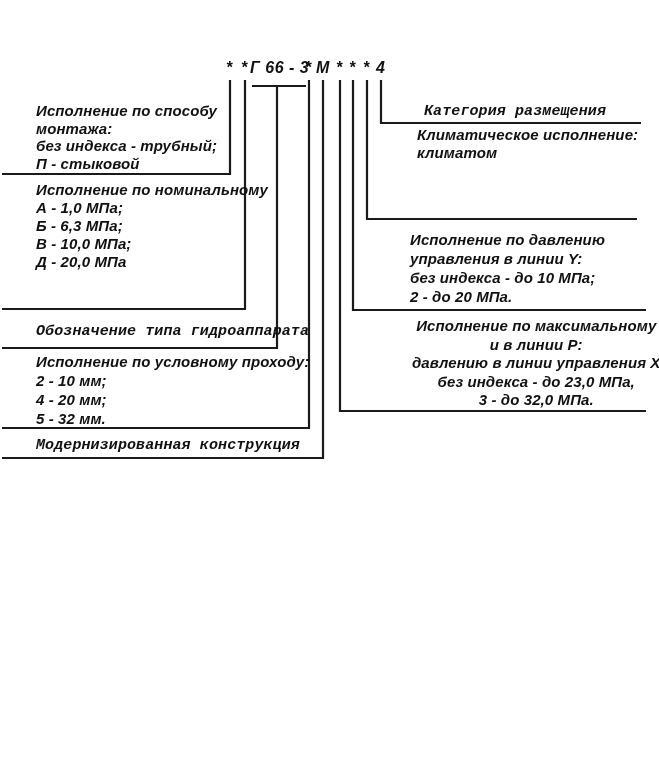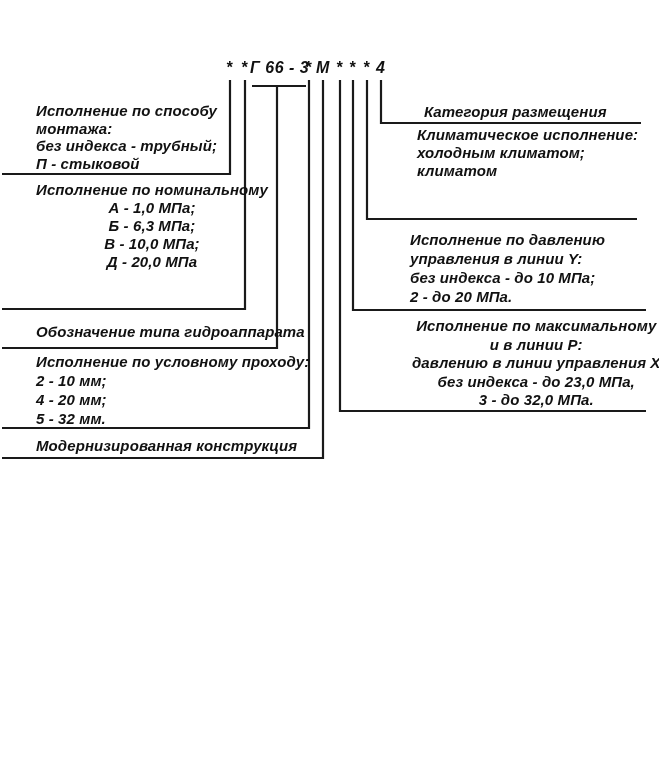--- a/index.html
+++ b/index.html
@@ -38,21 +38,21 @@
   .block .line {
     white-space: nowrap;
     font-size: 15px;
     letter-spacing: 0.1px;
     margin-left: 32px;
   }
   .lh175 .line { line-height: 17.5px; }
   .lh18  .line { line-height: 18px; }
   .lh185 .line { line-height: 18.5px; }
   .lh19  .line { line-height: 19px; }
-  .lh20  .line { line-height: 20px; }
+  .lh20  .line { line-height: 20px; font-family: Liberation Mono, monospace; }
 </style>
 </head>
 <body>
 
 <div class="canvas">
 
   <svg class="lines" viewBox="0 0 659 757" aria-hidden="true">
     <path d="M230 80 V174 H2"></path>
     <path d="M245 80 V309 H2"></path>
     <path d="M252 86 H306"></path>
@@ -77,21 +77,21 @@
     <span class="ch" style="left:376px">4</span>
   </div>
 
   <div class="block lh175" style="left:4px; top:102px;">
     <div class="line">Исполнение по способу</div>
     <div class="line">монтажа:</div>
     <div class="line">без индекса - трубный;</div>
     <div class="line">П - стыковой</div>
   </div>
 
-  <div class="block lh18" style="left:4px; top:181px;text-align:center;">
+  <div class="block lh18" style="left:4px; top:181px;">
     <div class="line">Исполнение по номинальному</div>
     <div class="line">А - 1,0 МПа;</div>
     <div class="line">Б - 6,3 МПа;</div>
     <div class="line">В - 10,0 МПа;</div>
     <div class="line">Д - 20,0 МПа</div>
   </div>
 
   <div class="block lh20" style="left:4px; top:322px;">
     <div class="line">Обозначение типа гидроаппарата</div>
   </div>
@@ -106,21 +106,20 @@
   <div class="block lh20" style="left:4px; top:436px;">
     <div class="line">Модернизированная конструкция</div>
   </div>
 
   <div class="block lh20" style="left:392px; top:102px;">
     <div class="line">Категория размещения</div>
   </div>
 
   <div class="block lh18" style="left:385px; top:126px;">
     <div class="line">Климатическое исполнение:</div>
-    <div class="line">холодным климатом;</div>
     <div class="line">климатом</div>
   </div>
 
   <div class="block lh19" style="left:378px; top:230px;">
     <div class="line">Исполнение по давлению</div>
     <div class="line">управления в линии Y:</div>
     <div class="line">без индекса - до 10 МПа;</div>
     <div class="line">2 - до 20 МПа.</div>
   </div>
 

